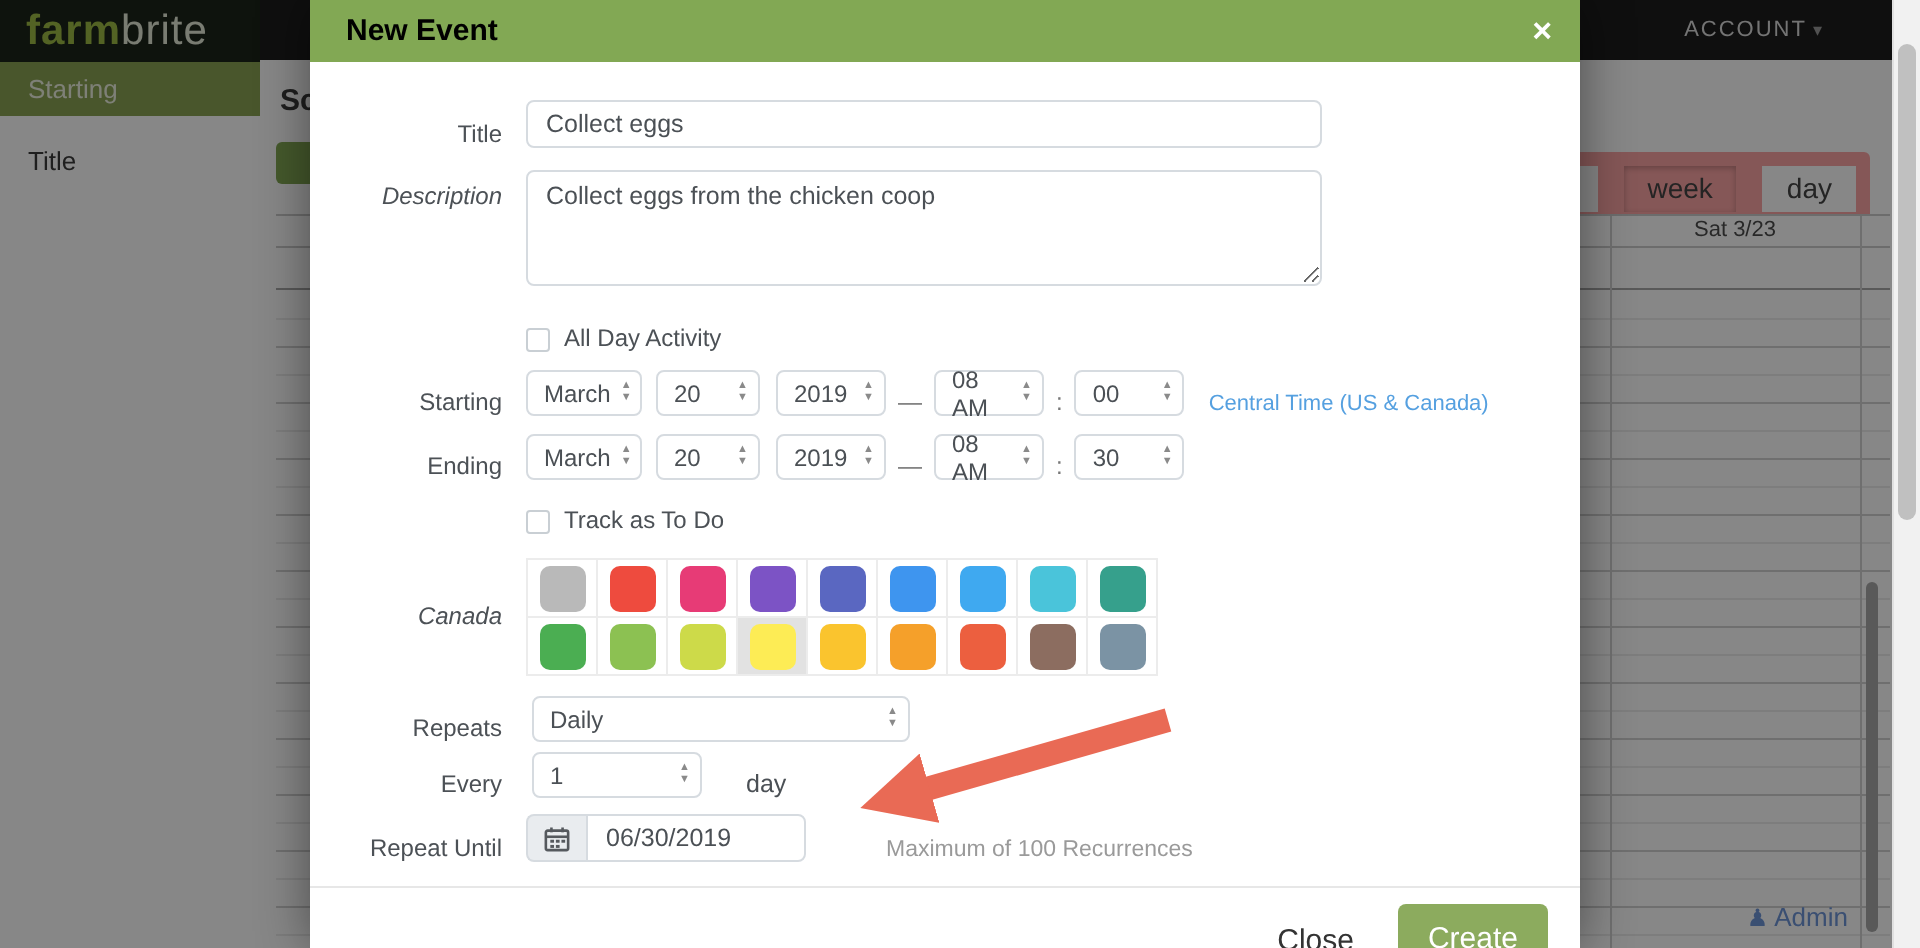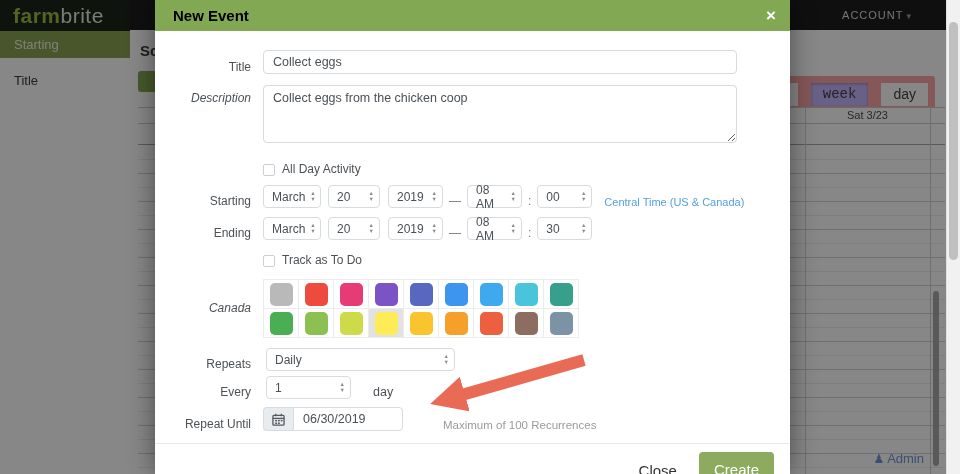--- a/index.html
+++ b/index.html
@@ -20,21 +20,21 @@
   .nav-item.active { background:var(--sidebar-active); color:#eef2e0; }
   .nav-item:not(.active) { margin-top:9px; }
 
   .page { position:absolute; left:130px; top:30px; right:14px; bottom:0; background:#fff; z-index:1; }
   .page-title { position:absolute; left:10px; top:-16px; padding-top:0; font-size:15px; color:#3a3a3a; font-weight:bold; top:12px; }
   .add-btn { position:absolute; left:8px; top:41px; width:86px; height:21px; background:var(--accent); border-radius:3px; }
   .viewgroup { position:absolute; right:11px; top:46px; display:flex; }
   .viewbtn { font-size:14px; color:#444; background:#fff; border:7px solid #fca5a5; padding:3px 12px 4px; margin-left:-1px; }
   .viewbtn:first-child { border-radius:3px 0 0 3px; }
   .viewbtn:last-child { border-radius:0 3px 3px 0; }
-  .viewbtn.active { background:#c4b5fd; box-shadow:inset 0 1px 3px rgba(0,0,0,0.25);font-family:Liberation Mono, monospace; }
+  .viewbtn.active { background:#fca5a5; box-shadow:inset 0 1px 3px rgba(0,0,0,0.25); }
 
   .grid { position:absolute; left:8px; top:77px; width:807px; bottom:0; border-top:1px solid #ccc; background:#fff; }
   .grid-header { height:16px; border-bottom:1px solid #ccc; position:relative; }
   .day-label { position:absolute; left:667px; width:125px; text-align:center; font-size:11px; color:#4c4c4c; top:1px; }
   .allday { height:21px; border-bottom:1px solid #a8a8a8; }
   .slots { position:absolute; left:0; right:0; top:38px; bottom:0;
     background:
       repeating-linear-gradient(to bottom,
         transparent 0 13px, #ececec 13px 14px,
         transparent 14px 27px, #d2d2d2 27px 28px); }
@@ -55,21 +55,21 @@
   .modal-header { height:31px; background:var(--accent); display:flex; align-items:center; padding:0 14px 0 18px; }
   .modal-title { color:#000000; font-size:15px; font-weight:bold; flex:1; }
   .x { color:#fff; font-size:17px; font-weight:bold; cursor:pointer; line-height:1; }
   .modal-body { padding:19px 20px 0 15px; }
 
   .row { display:flex; align-items:flex-end; }
   .row > label { width:93px; min-width:93px; text-align:right; padding-right:12px; font-size:12px; color:#4c5156; }
   .row.top { align-items:flex-start; }
   .row.top > label { padding-top:6px;font-style:italic; }
 
-  .inp { border:1px solid #d6dbe0; border-radius:4px; height:24px; width:474px; padding:0 9px;
+  .inp { border:1px solid #d6dbe0; border-radius:4px; height:24px; width:398px; padding:0 9px;
          font-size:12.5px; color:#4b5055; font-family:"Liberation Sans", sans-serif; outline:none; }
   textarea.inp { height:58px; padding-top:5px; resize:vertical; }
 
   .sel { display:inline-flex; align-items:center; justify-content:space-between; border:1px solid #d6dbe0;
          border-radius:4px; height:23px; padding:0 5px 0 8px; font-size:12px; color:#4b5055; background:#fff; cursor:pointer; }
   .ud { display:flex; flex-direction:column; color:#8a8a8a; font-size:5.5px; line-height:1.05; margin-left:5px; }
   .sep { color:#777; font-size:12px; margin:0 6px; }
   .tz { font-size:11px; color:var(--link-blue); margin-left:12px; cursor:pointer; }
 
   .cb { width:12px; height:12px; border:1px solid #c9cfd4; border-radius:2px; background:#fff; margin-right:7px; }

